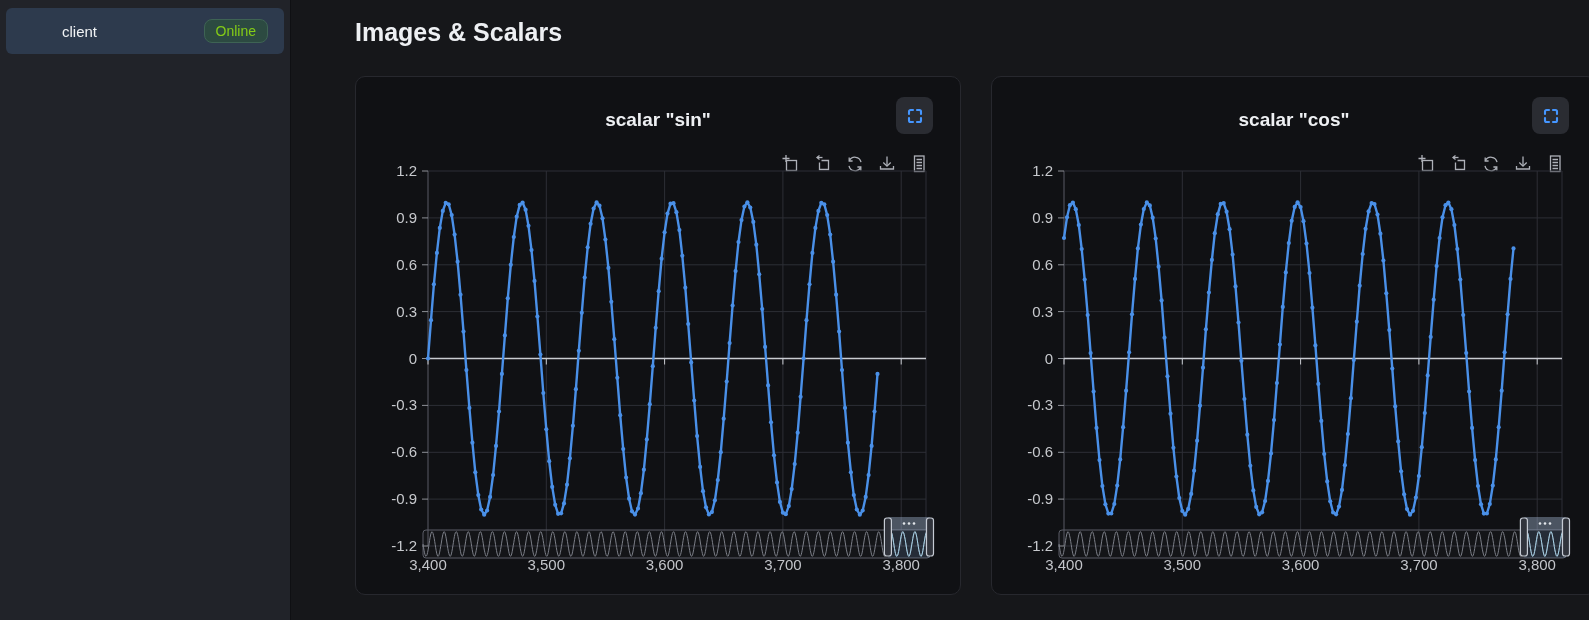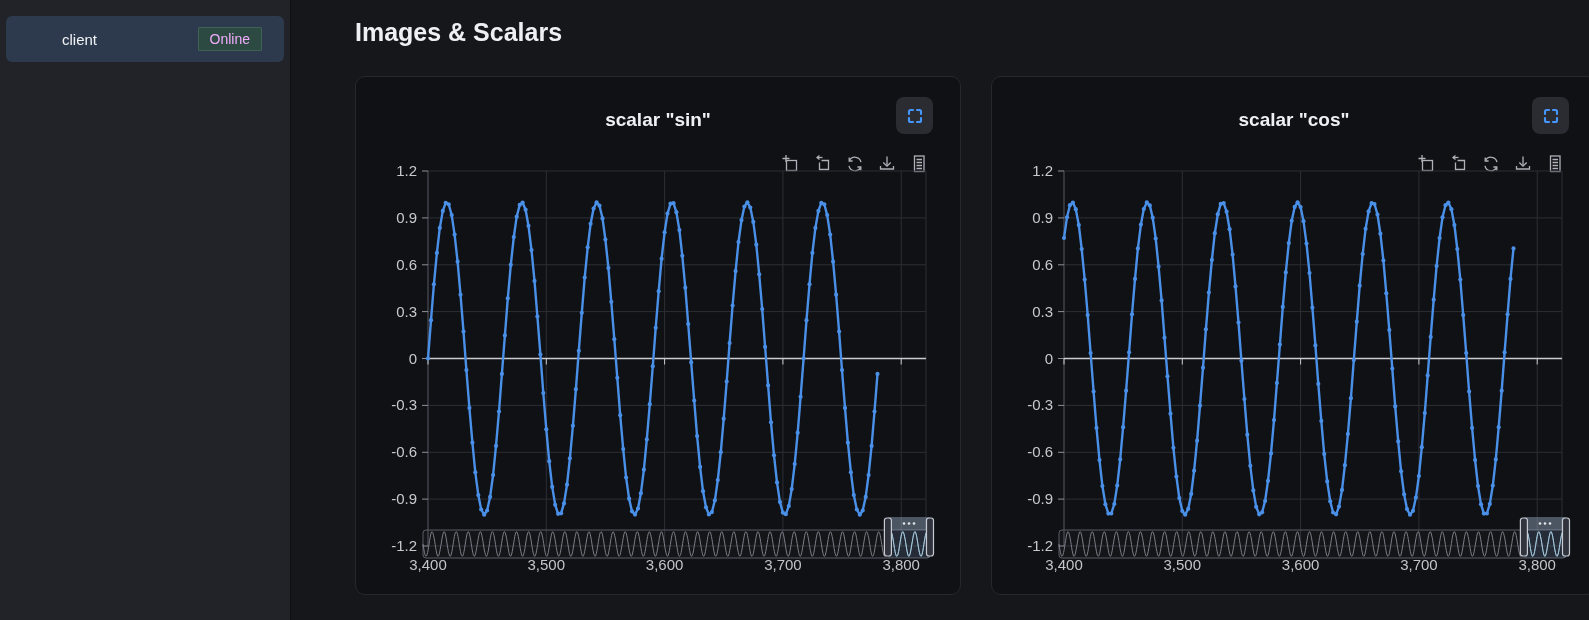--- a/index.html
+++ b/index.html
@@ -8,27 +8,27 @@
     width:1589px; height:620px; overflow:hidden;
     background:#16171a; color:#eef0f3;
     font-family:"Liberation Sans", sans-serif;
     display:flex;
   }
   .sidebar {
     width:291px; flex-shrink:0; background:#212329;
     border-right:1px solid #0f1013;
   }
   .side-item {
-    margin:16px 6px; height:46px; background:#2d3a4d; border-radius:6px;
-    display:flex; align-items:center; padding:0 22px 0 56px; cursor:pointer;
+    margin:8px 6px; height:46px; background:#2d3a4d; border-radius:6px;
+    display:flex; align-items:center; padding:0 16px 0 56px; cursor:pointer;
   }
   .side-label { font-size:15px; color:#f1f3f5; }
   .badge {
     margin-left:auto; background:#2c4a41; border:1px solid #3e6354;
-    color:#f0abfc; font-size:14px; padding:3px 11px; border-radius:1px;
+    color:#84cc16; font-size:14px; padding:3px 11px; border-radius:8px;
   }
   .main { flex:1; padding:14px 0 0 24px;margin-left:40px; }
   .page-title { font-size:25px; font-weight:700; line-height:36px; margin:0 0 26px 0; }
   .cards { display:flex; gap:30px; }
   .card {
     position:relative; width:606px; height:519px;
     background:#101114; border:1px solid #27282e; border-radius:10px;
   }
   .chart-title {
     position:absolute; top:32px; left:0; right:0; text-align:center;

